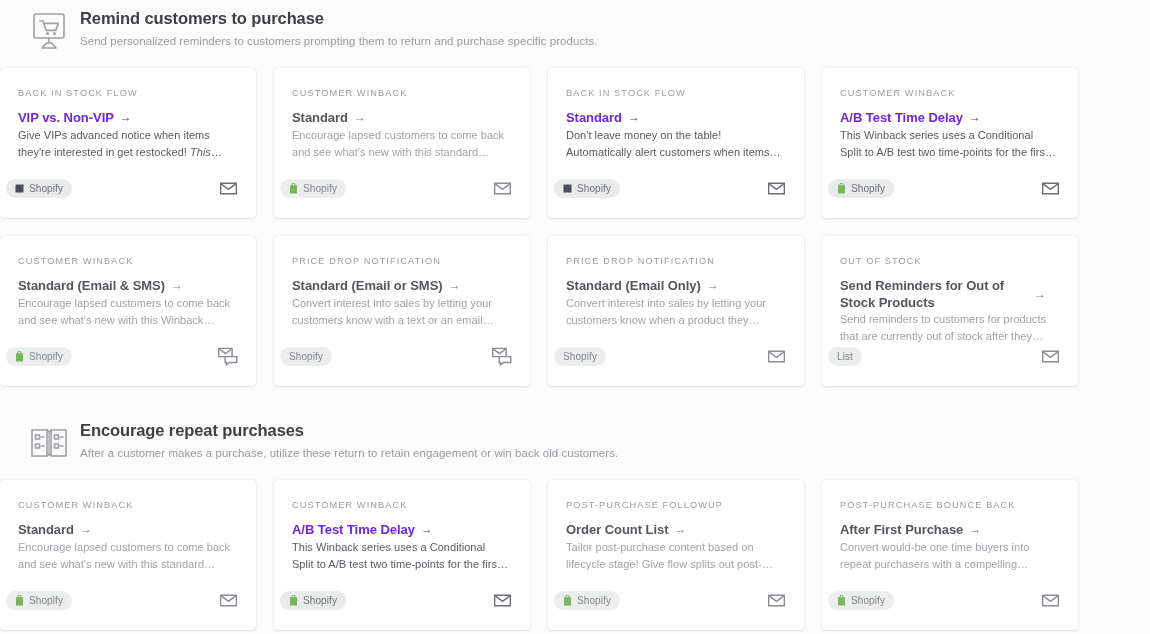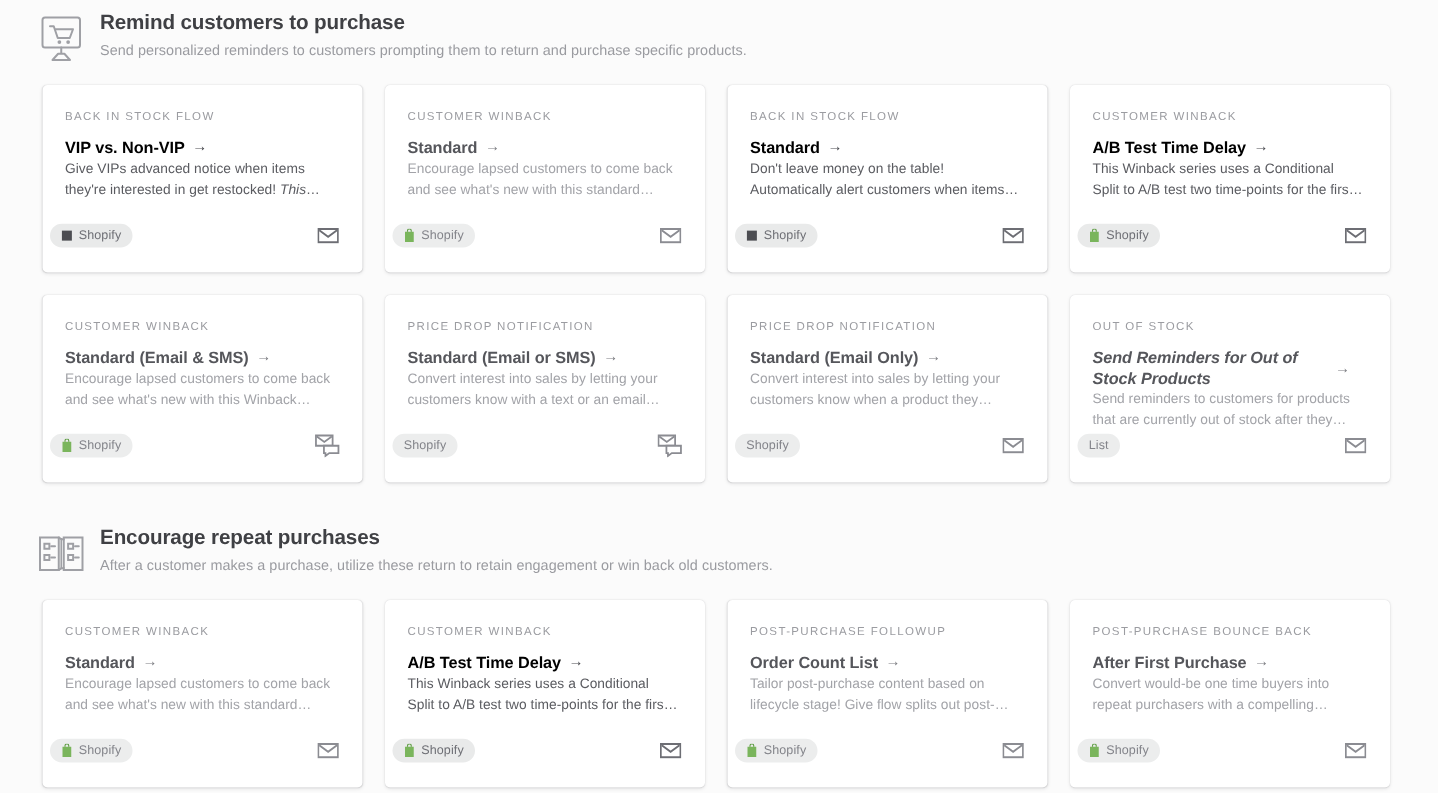--- a/index.html
+++ b/index.html
@@ -60,21 +60,20 @@
     line-height: 16px;
     margin-top: 5px;
     letter-spacing: 0.05px;
   }
 
   
   .grid {
     display: grid;
     grid-template-columns: repeat(4, 256px);
     gap: 18px 18px;
-    padding-left: 34px;
     margin-top: 14px;
   }
 
   .card {
     position: relative;
     width: 256px;
     height: 150px;
     background: #ffffff;
     border-radius: 4px;
     box-shadow: 0 1px 3px rgba(30, 32, 37, 0.10),
@@ -98,35 +97,34 @@
     margin-top: 10px;
     min-height: 18px;
   }
   .card-title {
     font-size: 13px;
     font-weight: bold;
     color: #55565b;
     line-height: 17px;
     letter-spacing: -0.05px;
   }
-  .card.dark .card-title { color: #000000; }
+  .card.dark .card-title { color: #6d28d9; }
 
   .title-arrow {
     font-size: 12px;
     color: #7d7e83;
     margin-left: 6px;
     line-height: 17px;
     flex: 0 0 auto;
   }
   .card.dark .title-arrow { color: #4a4b50; }
 
   
   .card.two-line .card-title-row {
     align-items: center;
-    font-style: italic;
   }
   .card.two-line .card-title { max-width: 184px; }
   .card.two-line .title-arrow { margin-left: 10px; }
 
   .card-desc {
     font-size: 11px;
     color: #a2a3a8;
     line-height: 16.5px;
     letter-spacing: 0.03px;
   }

